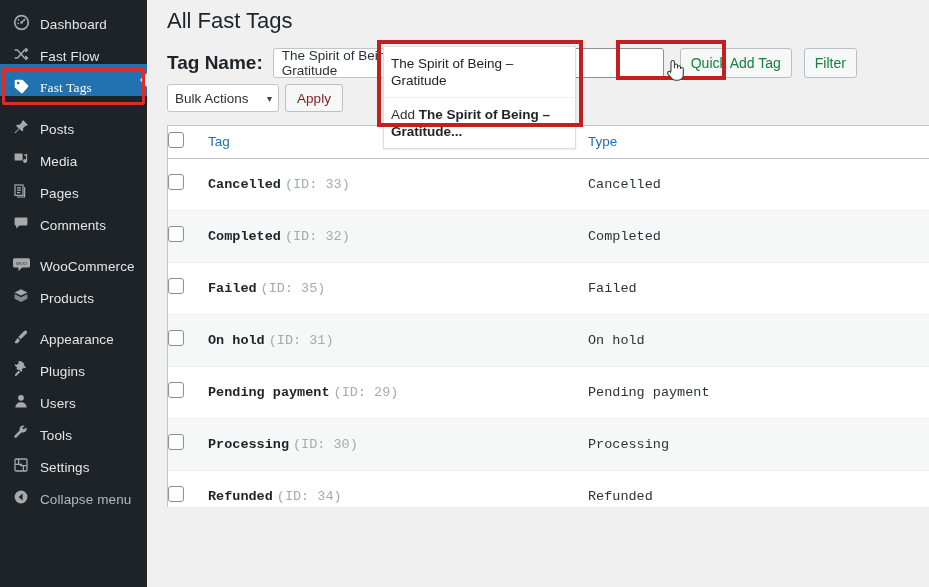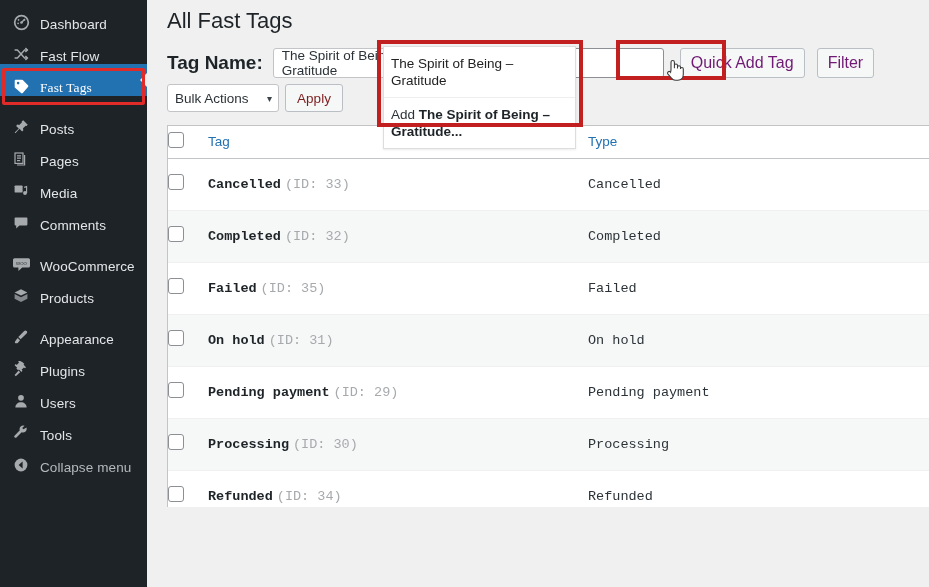--- a/index.html
+++ b/index.html
@@ -110,22 +110,22 @@
   #tag-name-input { width: 196px; border-color: #c3c4c7; }
   #select-type {
     width: 185px; margin-left: 10px;
     color: #50575e;
   }
   .wpbtn {
     height: 30px;
     background: #f6f7f7;
     border: 1px solid #b9bfc4;
     border-radius: 3px;
-    color: #701a75;
-    font-size: 16px;
+    color: #15803d;
+    font-size: 14px;
     padding: 11px 10px;
     display: flex; align-items: center; justify-content: center;
     margin-left: 10px;
     white-space: nowrap;
   }
   #quick-add-btn { margin-left: 16px; }
   #filter-btn { margin-left: 12px; }
 
   
   #autocomplete {
@@ -299,43 +299,43 @@
       <span class="mi-icon">
         <svg width="16" height="16" viewBox="0 0 20 20" fill="currentColor">
             <path d="M12.8 1.6l5.6 5.6-1.5 1.5-1-.4-3.4 3.4.4 2.4-1.5 1.5-3.3-3.3L3 17.9l-.9-.9 5.1-5.1-3.3-3.3L5.4 7l2.4.4 3.4-3.4-.4-1z"></path>
           </svg>
       </span>
       <span>Posts</span>
     </div>
 
     <div class="menu-item">
       <span class="mi-icon">
+        <svg width="16" height="16" viewBox="0 0 20 20" fill="currentColor">
+            <rect x="2" y="3" width="10" height="9" rx="1.2"></rect>
+            <circle cx="15" cy="12.5" r="2.4"></circle>
+            <path d="M17 12.5V4.5l-3 1" stroke="currentColor" stroke-width="1.4" fill="none"></path>
+          </svg>
+      </span>
+      <span>Media</span>
+    </div>
+
+    <div class="menu-item">
+      <span class="mi-icon">
         <svg width="16" height="16" viewBox="0 0 20 20" fill="none" stroke="currentColor" stroke-width="1.5">
             <rect x="2.5" y="2.5" width="10" height="13"></rect>
             <path d="M14.5 5v12.5H5"></path>
             <path d="M5 6h5M5 9h5M5 12h4"></path>
           </svg>
       </span>
       <span>Pages</span>
     </div>
 
     <div class="menu-item">
       <span class="mi-icon">
         <svg width="16" height="16" viewBox="0 0 20 20" fill="currentColor">
-            <rect x="2" y="3" width="10" height="9" rx="1.2"></rect>
-            <circle cx="15" cy="12.5" r="2.4"></circle>
-            <path d="M17 12.5V4.5l-3 1" stroke="currentColor" stroke-width="1.4" fill="none"></path>
-          </svg>
-      </span>
-      <span>Media</span>
-    </div>
-
-    <div class="menu-item">
-      <span class="mi-icon">
-        <svg width="16" height="16" viewBox="0 0 20 20" fill="currentColor">
             <path d="M3 3h14a1 1 0 011 1v8a1 1 0 01-1 1H8l-4 4v-4H3a1 1 0 01-1-1V4a1 1 0 011-1z"></path>
           </svg>
       </span>
       <span>Comments</span>
     </div>
 
     <div class="menu-gap"></div>
 
     <div class="menu-item">
       <span class="mi-icon">
@@ -391,20 +391,29 @@
 
     <div class="menu-item">
       <span class="mi-icon">
         <svg width="16" height="16" viewBox="0 0 20 20" fill="currentColor">
             <path d="M16.8 3.2a4.6 4.6 0 01-5.9 5.9L4.6 15.4a1.7 1.7 0 11-2.4-2.4l6.3-6.3a4.6 4.6 0 015.9-5.9l-2.9 2.9 1.6 1.6z"></path>
           </svg>
       </span>
       <span>Tools</span>
     </div>
 
+    <div class="menu-item">
+      <span class="mi-icon">
+        <svg width="16" height="16" viewBox="0 0 20 20" fill="none" stroke="currentColor" stroke-width="1.6">
+            <rect x="2.5" y="2.5" width="15" height="15" rx="1.5"></rect>
+            <path d="M7 2.8v6.4M13 10.8v6.4M2.8 9.2h8.4M8.8 10.8h8.4"></path>
+          </svg>
+      </span>
+      <span>Settings</span>
+    </div>
 
     <div class="menu-item collapse-item">
       <span class="mi-icon">
         <svg width="16" height="16" viewBox="0 0 20 20" fill="currentColor">
             <circle cx="10" cy="10" r="8"></circle>
             <path d="M12 5.5L7 10l5 4.5z" fill="#1d2327"></path>
           </svg>
       </span>
       <span>Collapse menu</span>
     </div>

